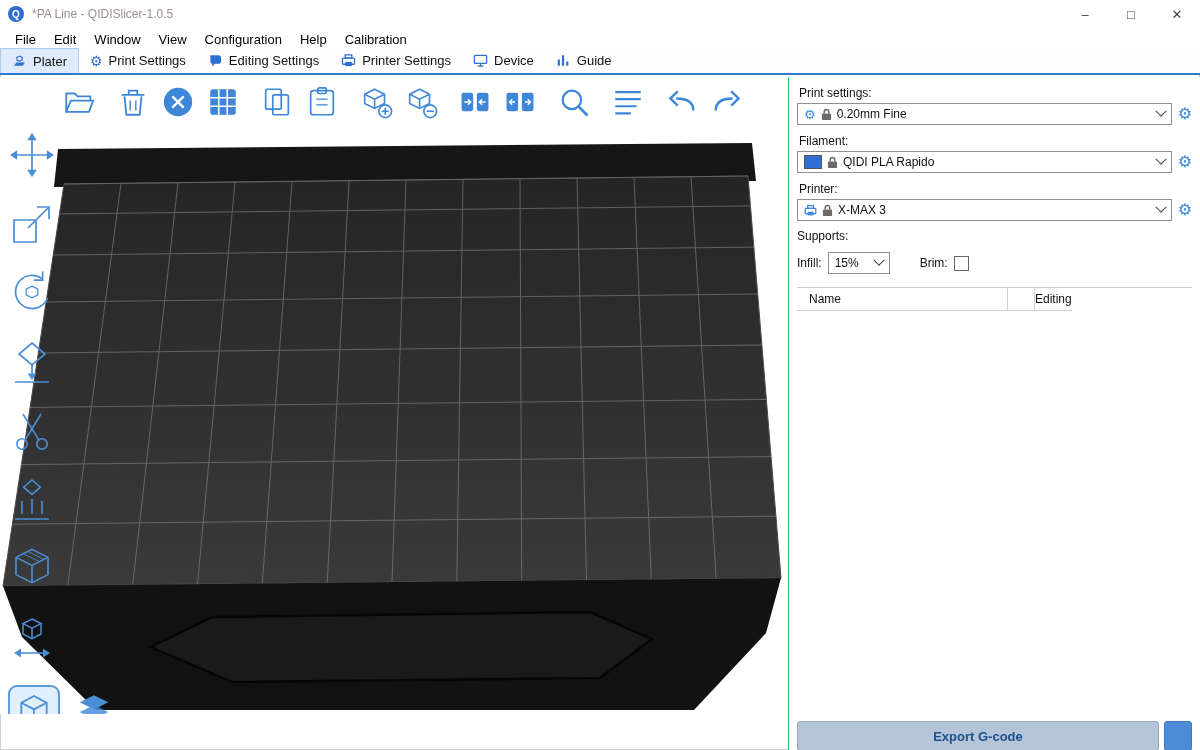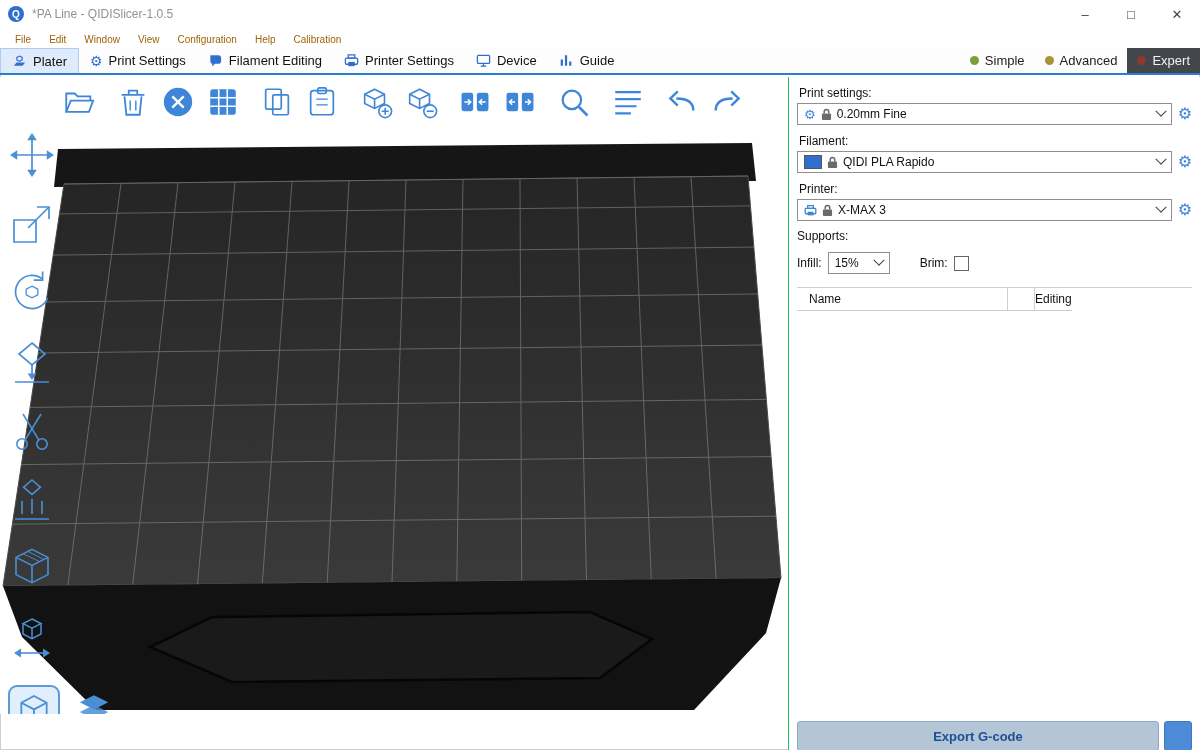--- a/index.html
+++ b/index.html
@@ -6,21 +6,21 @@
   .window{position:relative;width:1200px;height:750px;background:#fff;overflow:hidden;box-shadow:inset 0 0 0 1px #cfcfcf;}
   
   .titlebar{position:absolute;left:0;top:0;width:1200px;height:28px;background:#fff;display:flex;align-items:center;}
   .app-icon{width:16px;height:16px;border-radius:50%;background:#2f6fd0;color:#fff;font-size:10px;font-weight:bold;
     display:flex;align-items:center;justify-content:center;margin:0 8px 0 8px;}
   .title-text{font-size:12px;color:#9a8f8f;}
   .win-controls{margin-left:auto;display:flex;height:28px;}
   .win-btn{width:46px;height:28px;display:flex;align-items:center;justify-content:center;font-size:13px;color:#444;cursor:pointer;}
   
   .menubar{position:absolute;left:0;top:28px;width:1200px;height:22px;background:#fff;display:flex;align-items:center;padding-left:6px;box-sizing:border-box;}
-  .menu-item{font-size:10px;color:#a16207;padding:0 9px;cursor:pointer;}
+  .menu-item{font-size:13px;color:#000000;padding:0 9px;cursor:pointer;}
   
   .tabbar{position:absolute;left:0;top:48px;width:1200px;height:27px;background:#fdfdfd;border-bottom:2px solid #2b7cd3;display:flex;align-items:stretch;box-sizing:border-box;}
   .tab{display:flex;align-items:center;gap:6px;padding:0 11px;font-size:13px;color:#111;cursor:pointer;}
   .tab.active{background:#dfeafa;border:1px solid #aecbf0;border-bottom:none;}
   .tab svg,.tab .tab-glyph{color:#2f6fd0;}
   .tab-glyph{font-family:"DejaVu Sans",sans-serif;font-size:14px;line-height:1;}
   .modes{margin-left:auto;display:flex;align-items:stretch;}
   .mode{display:flex;align-items:center;gap:6px;font-size:13px;color:#222;padding:0 10px;cursor:pointer;}
   .mode .bullet{width:9px;height:9px;border-radius:50%;}
   .mode.active{background:#43474c;color:#f2f2f2;}
@@ -100,21 +100,21 @@
       <span>Plater</span>
     </div>
     <div class="tab">
       <span class="tab-glyph">⚙</span>
       <span>Print Settings</span>
     </div>
     <div class="tab">
       <svg width="15" height="15" viewBox="0 0 16 16">
           <path d="M2.5 2.5 h8.5 a3 3 0 0 1 3 3 v3 a3 3 0 0 1 -3 3 H7.5 l-3 3 v-3 H5 a2.5 2.5 0 0 1 -2.5 -2.5 Z" fill="currentColor"></path>
         </svg>
-      <span>Filament Editing</span>
+      <span>Editing Settings</span>
     </div>
     <div class="tab">
       <svg width="15" height="15" viewBox="0 0 16 16">
           <rect x="1.5" y="5.5" width="13" height="6.5" rx="1" fill="none" stroke="currentColor" stroke-width="1.3"></rect>
           <rect x="4.5" y="2" width="7" height="3.5" fill="none" stroke="currentColor" stroke-width="1.3"></rect>
           <rect x="4.5" y="9.5" width="7" height="4.5" fill="currentColor"></rect>
         </svg>
       <span>Printer Settings</span>
     </div>
     <div class="tab">
@@ -122,34 +122,20 @@
           <rect x="1.5" y="2.5" width="13" height="8.5" rx="1" fill="none" stroke="currentColor" stroke-width="1.3"></rect>
           <path d="M8 11 v2.5 M5 14 h6" stroke="currentColor" stroke-width="1.3"></path>
         </svg>
       <span>Device</span>
     </div>
     <div class="tab">
       <svg width="15" height="15" viewBox="0 0 16 16">
           <path d="M3 13.5 V7 M7.5 13.5 V2.5 M12 13.5 V9" stroke="currentColor" stroke-width="2.2"></path>
         </svg>
       <span>Guide</span>
-    </div>
-    <div class="modes">
-      <div class="mode">
-        <span class="bullet" style="background:#7aa03c"></span>
-        <span>Simple</span>
-      </div>
-      <div class="mode">
-        <span class="bullet" style="background:#a89436"></span>
-        <span>Advanced</span>
-      </div>
-      <div class="mode active">
-        <span class="bullet" style="background:#8b3a2e"></span>
-        <span>Expert</span>
-      </div>
     </div>
   </div>
 
   <div class="viewport">
     <svg class="viewport-svg" viewBox="0 0 788 637" preserveAspectRatio="none">
       <defs>
         <linearGradient id="bedg" x1="0" y1="0" x2="0" y2="1">
           <stop offset="0" stop-color="#252525"></stop>
             <stop offset="1" stop-color="#3a3a3a"></stop>
         </linearGradient>

